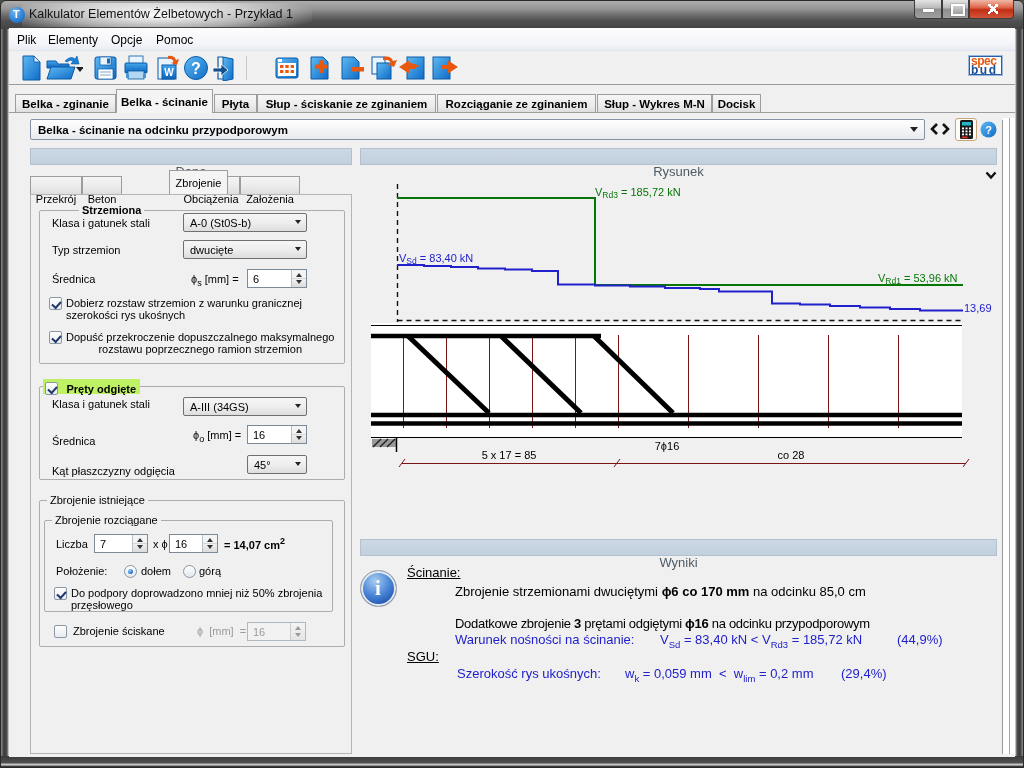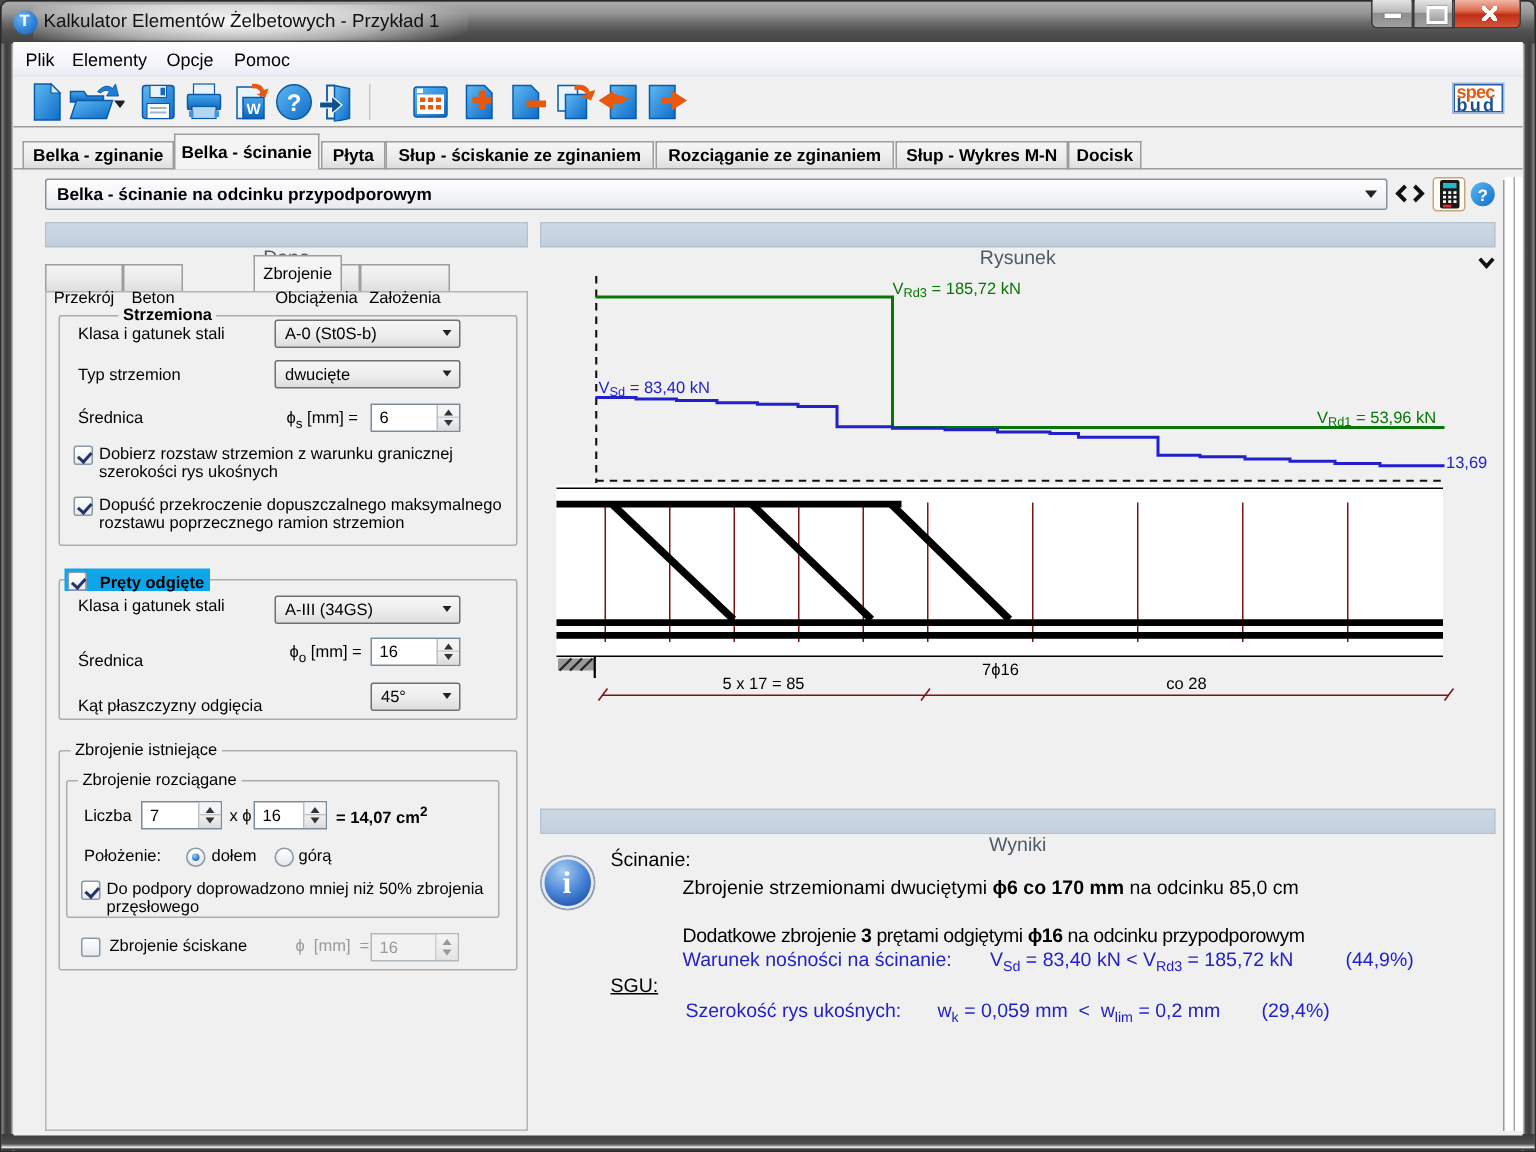--- a/index.html
+++ b/index.html
@@ -241,24 +241,24 @@
 <div class="lab" style="left:43px; top:189px;">Klasa i gatunek stali</div>
 <div class="combo" style="left:174px; top:185px; width:124px;">A-0 (St0S-b)<span class="arr"></span></div>
 <div class="lab" style="left:43px; top:216px;">Typ strzemion</div>
 <div class="combo" style="left:174px; top:212px; width:124px;">dwucięte<span class="arr"></span></div>
 <div class="lab" style="left:43px; top:245px;">Średnica</div>
 <div class="lab" style="left:182px; top:245px;">ϕ<sub style="font-size:9px;">s</sub> [mm] =</div>
 <div class="spin" style="left:238px; top:241px; width:60px;">6<span class="spinbtns"></span></div>
 <div class="chk on" style="left:40px; top:269px;"></div>
 <div class="lab" style="left:57px; top:269px;">Dobierz rozstaw strzemion z warunku granicznej<br>szerokości rys ukośnych</div>
 <div class="chk on" style="left:40px; top:303px;"></div>
-<div class="lab" style="left:57px; top:303px;">Dopuść przekroczenie dopuszczalnego maksymalnego<br>rozstawu poprzecznego ramion strzemion</div>
+<div class="lab" style="left:57px; top:303px;text-align:center;">Dopuść przekroczenie dopuszczalnego maksymalnego<br>rozstawu poprzecznego ramion strzemion</div>
 
 <div class="grpbox" style="left:30px; top:358px; width:306px; height:94px;"></div>
-<div style="position:absolute; left:34px; top:351px; background:#0ea5e9; padding:0 4px 0 2px; height:15px;">
+<div style="position:absolute; left:34px; top:351px; background:#bef264; padding:0 4px 0 2px; height:15px;">
   <span class="chk on" style="position:relative; display:inline-block; vertical-align:-2px;"></span>
   <span style="font-size:11px; font-weight:bold; margin-left:4px;">Pręty odgięte</span>
 </div>
 <div class="lab" style="left:43px; top:370px;">Klasa i gatunek stali</div>
 <div class="combo" style="left:174px; top:369px; width:124px;">A-III (34GS)<span class="arr"></span></div>
 <div class="lab" style="left:43px; top:407px;">Średnica</div>
 <div class="lab" style="left:184px; top:401px;">ϕ<sub style="font-size:9px;">o</sub> [mm] =</div>
 <div class="spin" style="left:238px; top:397px; width:60px;">16<span class="spinbtns"></span></div>
 <div class="lab" style="left:43px; top:437px;">Kąt płaszczyzny odgięcia</div>
 <div class="combo" style="left:238px; top:427px; width:60px;">45°<span class="arr"></span></div>
@@ -334,21 +334,21 @@
     <line x1="41" y1="302" x2="47" y2="294"></line>
     <line x1="256" y1="302" x2="262" y2="294"></line>
     <line x1="605" y1="302" x2="611" y2="294"></line>
   </g>
   <text x="151" y="294" font-size="11" fill="#000" text-anchor="middle">5 x 17 = 85</text>
   <text x="433" y="294" font-size="11" fill="#000" text-anchor="middle">co 28</text>
   <text x="309" y="285" font-size="11" fill="#000" text-anchor="middle">7ϕ16</text>
 </svg>
 <div class="abs" style="left:351px; top:542px; width:37px; height:37px; border-radius:19px; background:radial-gradient(circle at 40% 28%, #a8cdf0, #4a86d8 45%, #1c50a8 80%, #143c85); border:1px solid #98a0ab; box-shadow:inset 0 0 0 2px #e4e9ee;"></div>
 <div class="abs" style="left:366px; top:548px; font-size:21px; font-weight:bold; color:#fff; font-family:'Liberation Serif',serif;">i</div>
-<div class="res" style="left:398px; top:537px; ">Ścinanie:</div>
+<div class="res" style="left:398px; top:537px; text-decoration:underline;">Ścinanie:</div>
 <div class="res" style="left:446px; top:556px;">Zbrojenie strzemionami dwuciętymi <b>ϕ6 co 170 mm</b> na odcinku 85,0 cm</div>
 <div class="res" style="left:446px; top:588px; letter-spacing:-0.3px;">Dodatkowe zbrojenie <b>3</b> prętami odgiętymi <b>ϕ16</b> na odcinku przypodporowym</div>
 <div class="res" style="left:446px; top:604px; color:#2121cc;">Warunek nośności na ścinanie:</div>
     <div class="res" style="left:651px; top:604px; color:#2121cc;">V<sub style="font-size:9.5px;">Sd</sub> = 83,40 kN &lt; V<sub style="font-size:9.5px;">Rd3</sub> = 185,72 kN</div>
     <div class="res" style="left:888px; top:604px; color:#2121cc;">(44,9%)</div>
 <div class="res" style="left:398px; top:621px; text-decoration:underline;">SGU:</div>
 <div class="res" style="left:448px; top:638px; color:#2121cc;">Szerokość rys ukośnych:</div>
     <div class="res" style="left:616px; top:638px; color:#2121cc;">w<sub style="font-size:9.5px;">k</sub> = 0,059 mm&nbsp; &lt;&nbsp; w<sub style="font-size:9.5px;">lim</sub> = 0,2 mm</div>
     <div class="res" style="left:832px; top:638px; color:#2121cc;">(29,4%)</div>
 </div>

